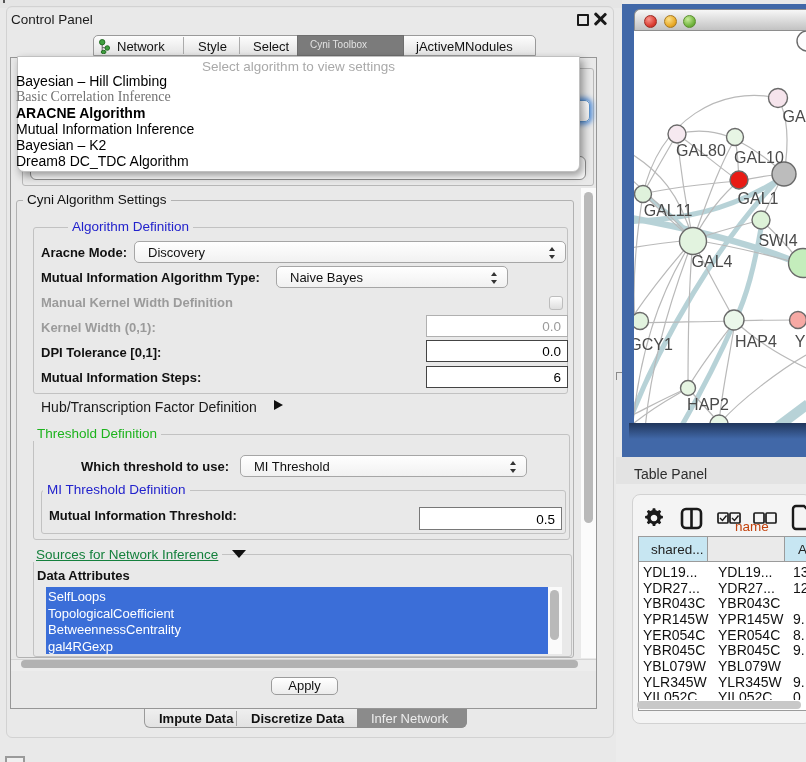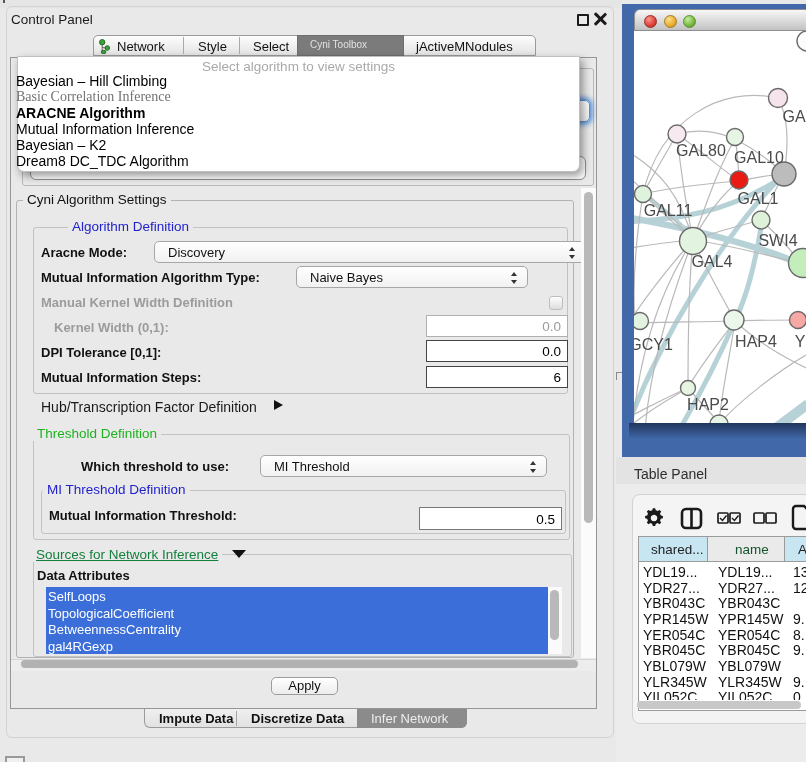--- a/index.html
+++ b/index.html
@@ -1,21 +1,21 @@
 <!DOCTYPE html>
 <html><head><meta charset="utf-8">
 <style>
 html,body{margin:0;padding:0;}
 body{width:806px;height:762px;position:relative;overflow:hidden;background:#e9e9e9;
  font-family:"Liberation Sans",sans-serif;-webkit-font-smoothing:antialiased;}
 .abs{position:absolute;}
 .lbl{position:absolute;font-size:13px;font-weight:bold;color:#111;white-space:nowrap;}
 .dis{color:#9b9b9b;}
 .combo{position:absolute;box-sizing:border-box;border:1px solid #a6a6a6;border-radius:5px;
- background:linear-gradient(#ffffff,#f1f1f1);font-size:13px;color:#111;margin-left:20px;}
+ background:linear-gradient(#ffffff,#f1f1f1);font-size:13px;color:#111;}
 .combo .ct{position:absolute;left:13px;top:3px;}
 .arr{position:absolute;right:10px;top:5px;width:6px;height:12px;}
 .arr:before{content:"";position:absolute;left:0;top:0;border-left:3px solid transparent;border-right:3px solid transparent;border-bottom:4.5px solid #333;}
 .arr:after{content:"";position:absolute;left:0;bottom:0;border-left:3px solid transparent;border-right:3px solid transparent;border-top:4.5px solid #333;}
 .fld{position:absolute;box-sizing:border-box;background:#fff;font-size:13.5px;text-align:right;}
 .fld span{position:absolute;right:6px;top:3px;}
 .grp{position:absolute;box-sizing:border-box;border:1px solid #c2c2c2;border-radius:3px;}
 .gt{position:absolute;font-size:13.5px;background:#e9e9e9;padding:0 4px;white-space:nowrap;}
 </style></head>
 <body>
@@ -66,21 +66,21 @@
     <span class="ct">Discovery</span>
     <span class="arr"></span>
   </div>
 <div class="lbl" style="left:41px;top:270px;">Mutual Information Algorithm Type:</div>
 <div class="combo" style="left:276px;top:266px;width:232px;height:22px;">
     <span class="ct">Naive Bayes</span>
     <span class="arr"></span>
   </div>
 <div class="lbl dis" style="left:41px;top:295px;">Manual Kernel Width Definition</div>
 <div class="abs" style="left:549px;top:296px;width:14px;height:14px;border:1px solid #bdbdbd;border-radius:3px;background:linear-gradient(#fdfdfd,#dedede);box-sizing:border-box;"></div>
-<div class="lbl dis" style="left:54px;top:320px;">Kernel Width (0,1):</div>
+<div class="lbl dis" style="left:41px;top:320px;">Kernel Width (0,1):</div>
 <div class="fld" style="left:426px;top:315px;width:142px;height:22px;border:1px solid #b0b0b0;color:#9b9b9b;">
     <span>0.0</span>
   </div>
 <div class="lbl" style="left:41px;top:345px;">DPI Tolerance [0,1]:</div>
 <div class="fld" style="left:426px;top:340px;width:142px;height:22px;border:1px solid #444;color:#000;">
     <span>0.0</span>
   </div>
 <div class="lbl" style="left:41px;top:370px;">Mutual Information Steps:</div>
 <div class="fld" style="left:426px;top:366px;width:142px;height:22px;border:1px solid #444;color:#000;">
     <span>6</span>
@@ -251,21 +251,21 @@
   <rect x="134" y="19" width="10" height="10" rx="1" stroke-width="1.7"></rect>
   <path d="M164 12 h8 l6 6 v14 a3 3 0 0 1 -3 3 h-11 a3 3 0 0 1 -3 -3 v-17 a3 3 0 0 1 3 -3 z" stroke-width="2.4"></path>
  </g>
 </svg>
 
 <div class="abs" style="left:638px;top:536px;width:168px;height:175px;background:#fff;border:1px solid #9b9b9b;border-right:none;box-sizing:border-box;"></div>
 <div class="abs" style="left:639px;top:537px;width:69px;height:25px;background:#c7e6f2;border-right:1px solid #9b9b9b;border-bottom:1px solid #9b9b9b;box-sizing:border-box;"></div>
 <div class="abs" style="left:708px;top:537px;width:77px;height:25px;background:#eaeaea;border-right:1px solid #9b9b9b;border-bottom:1px solid #9b9b9b;box-sizing:border-box;"></div>
 <div class="abs" style="left:785px;top:537px;width:21px;height:25px;background:#c7e6f2;border-bottom:1px solid #9b9b9b;box-sizing:border-box;"></div>
 <div class="abs" style="left:651px;top:542px;font-size:13.5px;color:#222;">shared...</div>
-<div class="abs" style="left:735px;top:542px;font-size:13.5px;color:#14532d;">name</div>
+<div class="abs" style="left:735px;top:519px;font-size:13.5px;color:#c2410c;">name</div>
 <div class="abs" style="left:798px;top:542px;font-size:13.5px;color:#222;">A</div>
 
 <div id="rows">
     <div class="abs" style="left: 639px; top: 564px; width: 167px; height: 16px; font-size: 14px; color: rgb(17, 17, 17); overflow: hidden;">
       <span style="position:absolute;left:4px;">YDL19...</span>
       <span style="position:absolute;left:79px;">YDL19...</span>
       <span style="position:absolute;left:154px;">13</span>
     </div>
     <div class="abs" style="left: 639px; top: 579.66px; width: 167px; height: 16px; font-size: 14px; color: rgb(17, 17, 17); overflow: hidden;">
       <span style="position:absolute;left:4px;">YDR27...</span>

